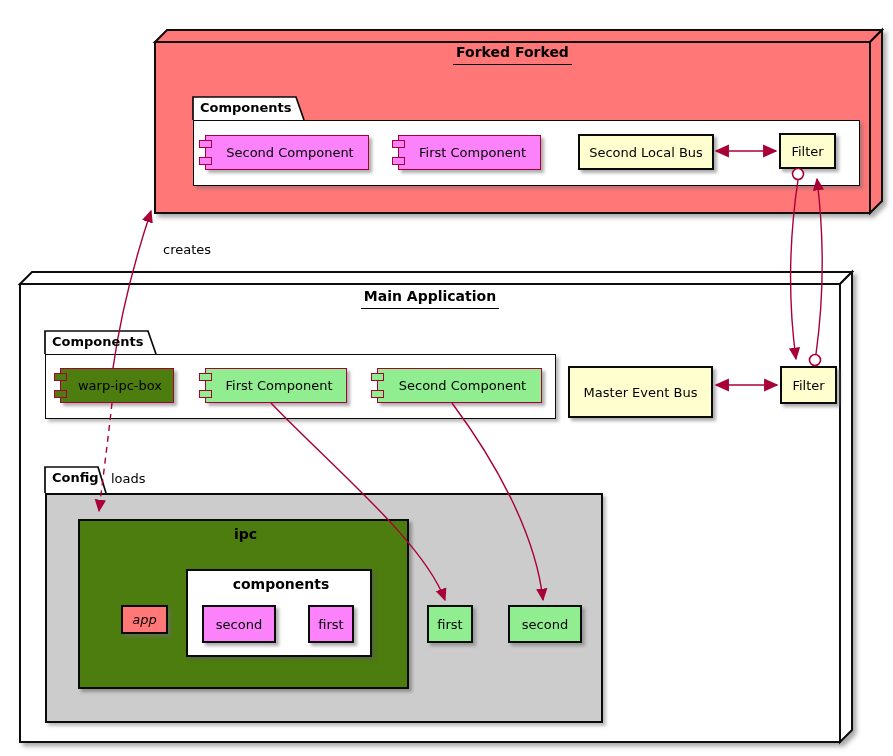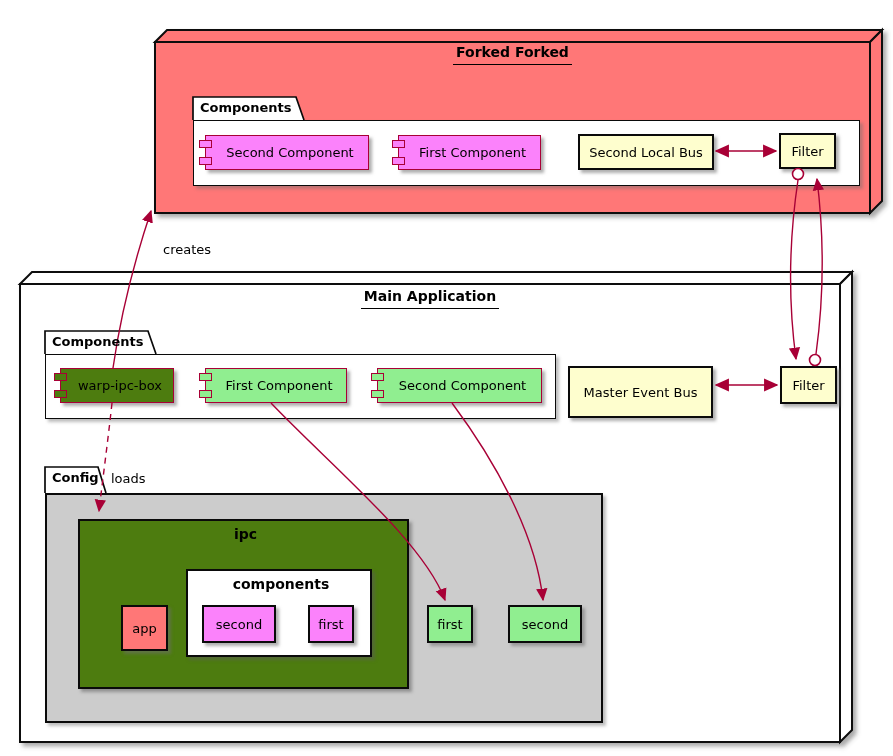--- a/index.html
+++ b/index.html
@@ -110,21 +110,21 @@
   <div class="abs pkg-body f-gry" style="left:45px;top:493px;width:558px;height:230px;background:#CCCCCC;border-width:2px;"></div>
 
   <div class="abs grp f-blu" style="left:78px;top:519px;width:331px;height:170px;border:2px solid #0a0a0a;box-shadow:3px 3px 3px rgba(90,90,90,.5);">
     <div class="grp-title">ipc</div>
   </div>
 
   <div class="abs grp" style="left:186px;top:569px;width:186px;height:88px;background:#fff;border:2px solid #0a0a0a;box-shadow:3px 3px 3px rgba(90,90,90,.5);">
     <div class="grp-title">components</div>
   </div>
 
-  <div class="abs leaf rect f-red" style="left:121px;top:605px;width:47px;height:46px;">
+  <div class="abs leaf rect f-red" style="left:121px;top:605px;width:47px;height:29px;font-style:italic;">
     <span>app</span>
   </div>
 
   <div class="abs leaf rect f-mag" style="left:202px;top:605px;width:74px;height:38px;">
     <span>second</span>
   </div>
 
   <div class="abs leaf rect f-mag" style="left:308px;top:605px;width:46px;height:38px;">
     <span>first</span>
   </div>

